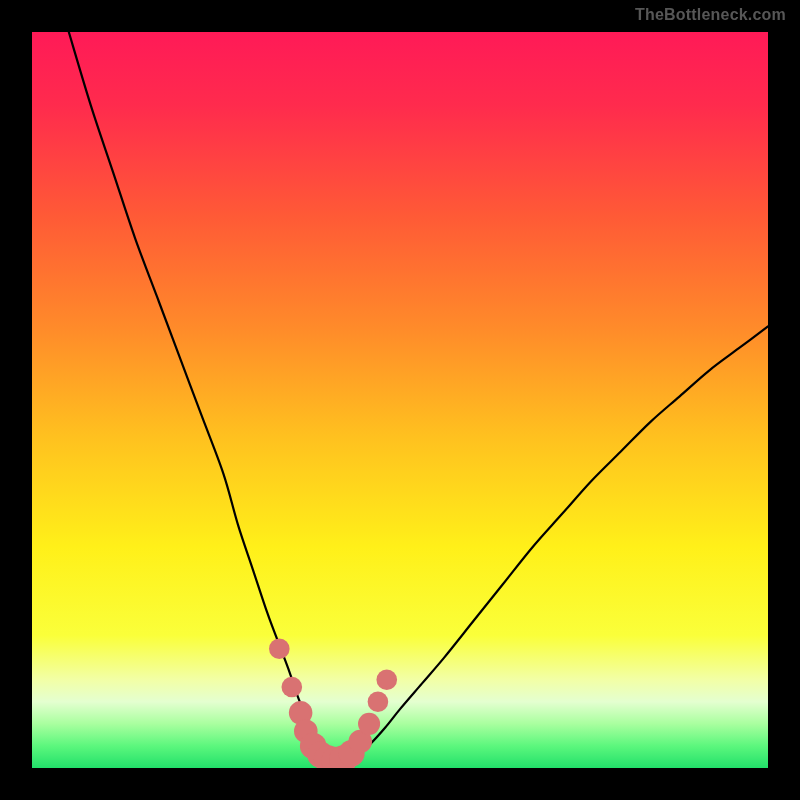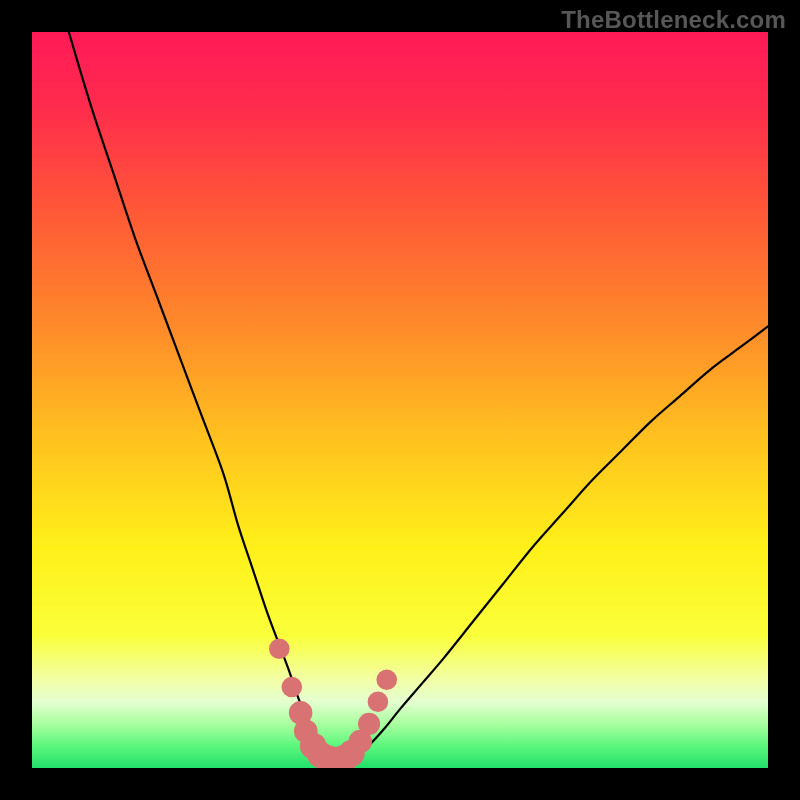--- a/index.html
+++ b/index.html
@@ -24,21 +24,21 @@
     top: 32px;
     width: 736px;
     height: 736px;
     overflow: hidden;
   }
   .watermark {
     position: absolute;
     top: 6px;
     right: 14px;
     font-family: Arial, Helvetica, sans-serif;
-    font-size: 24px;
+    font-size: 16px;
     font-weight: 600;
     color: #575757;
     letter-spacing: 0.2px;
   }
   svg { display: block; }
 </style>
 </head>
 <body>
 
 <div class="frame">

